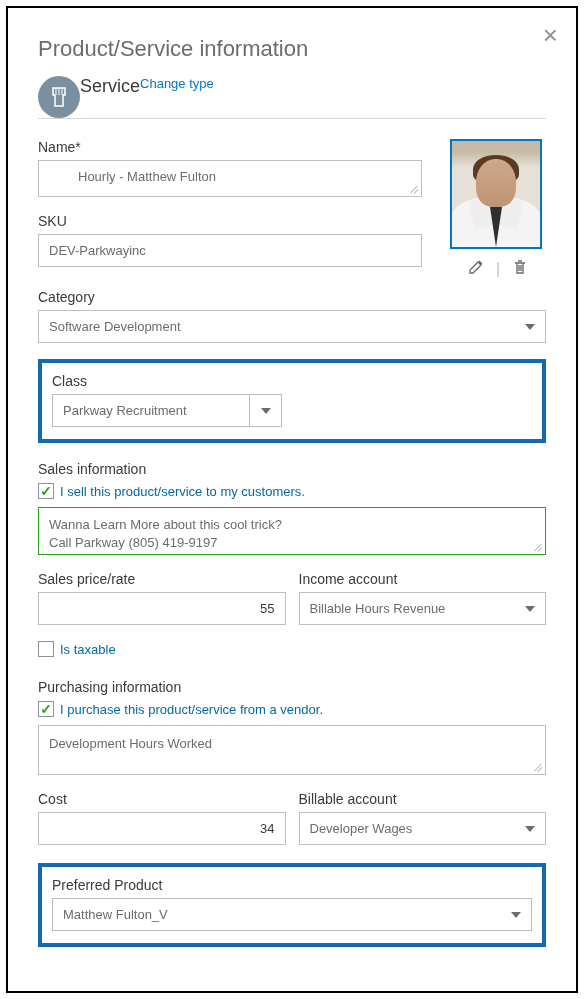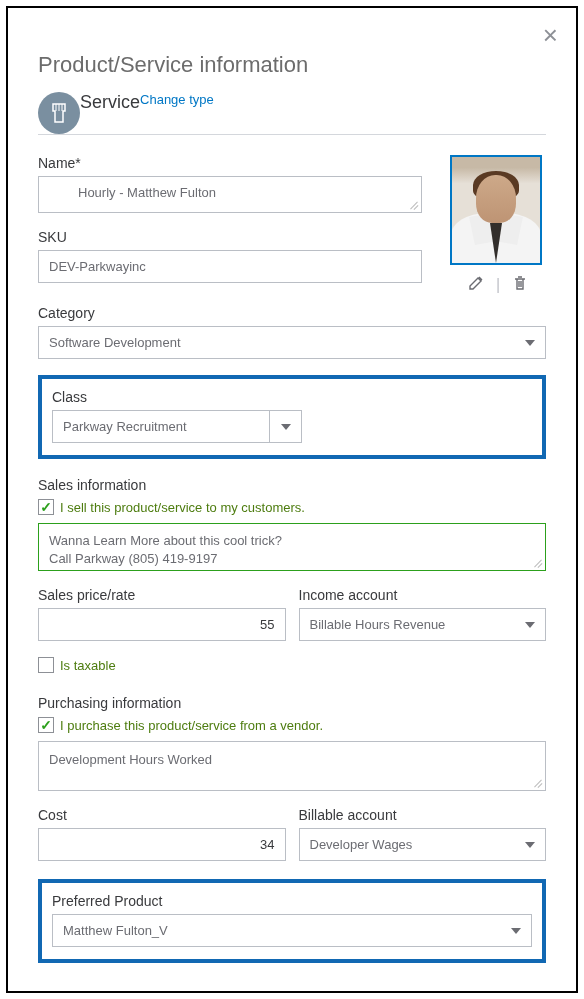--- a/index.html
+++ b/index.html
@@ -28,21 +28,21 @@
       right: 18px;
       font-size: 26px;
       color: #8D9096;
       cursor: pointer;
       line-height: 1;
     }
     .hdr-title {
       font-size: 22px;
       font-weight: 400;
       color: #6c6c6c;
-      margin-top: 20px;
+      margin-top: 4px;
       margin-bottom: 14px;
     }
     .svc-row {
       display: flex;
       align-items: flex-start;
       border-bottom: 1px solid #D4D7DC;
       margin-bottom: 20px;
     }
     .svc-icon {
       width: 42px;
@@ -168,40 +168,40 @@
       border-left: 5px solid transparent;
       border-right: 5px solid transparent;
       border-top: 6px solid #6B6C72;
     }
     .highlight-box {
       border: 4px solid #1168B3;
       padding: 10px 10px 12px 10px;
       margin-bottom: 18px;
     }
     .class-select {
-      display:flex; width: 250px;
+      display:flex; width: 230px;
     }
     .class-select .val {
       flex:1; border:1px solid #BABEC5; padding:8px 10px; font-size:13px; color:#6B6C72;
     }
     .class-select .dd {
       width:32px; border:1px solid #BABEC5; border-left:none;
       display:flex; align-items:center; justify-content:center; cursor:pointer;
     }
     .section-label {
       font-size:14px; font-weight:500; margin-bottom:6px;
     }
     .chk-row { display:flex; align-items:center; gap:6px; margin-bottom:8px; }
     .chk {
       width:16px; height:16px; border:1px solid #8D9096; display:flex; align-items:center; justify-content:center; cursor:pointer;
     }
     .chk.checked::after {
       content:'✓'; color:#2CA01C; font-size:14px; font-weight:bold; line-height:1;
     }
-    .chk-label { font-size:13px; color:#4d7c0f; }
+    .chk-label { font-size:13px; color:#0369a1; }
     .textarea-green {
       width:100%; border:1px solid #2CA01C; padding:8px 10px; font-size:13px; color:#6B6C72;
       height:48px; line-height:1.35;
     }
     .two-col { display:flex; gap:13px; }
     .two-col > div { flex:1; }
     .num-input {
       width:100%; border:1px solid #BABEC5; padding:8px 10px; text-align:right; font-size:13px; color:#393A3D;
     }
     .textarea-purch {

